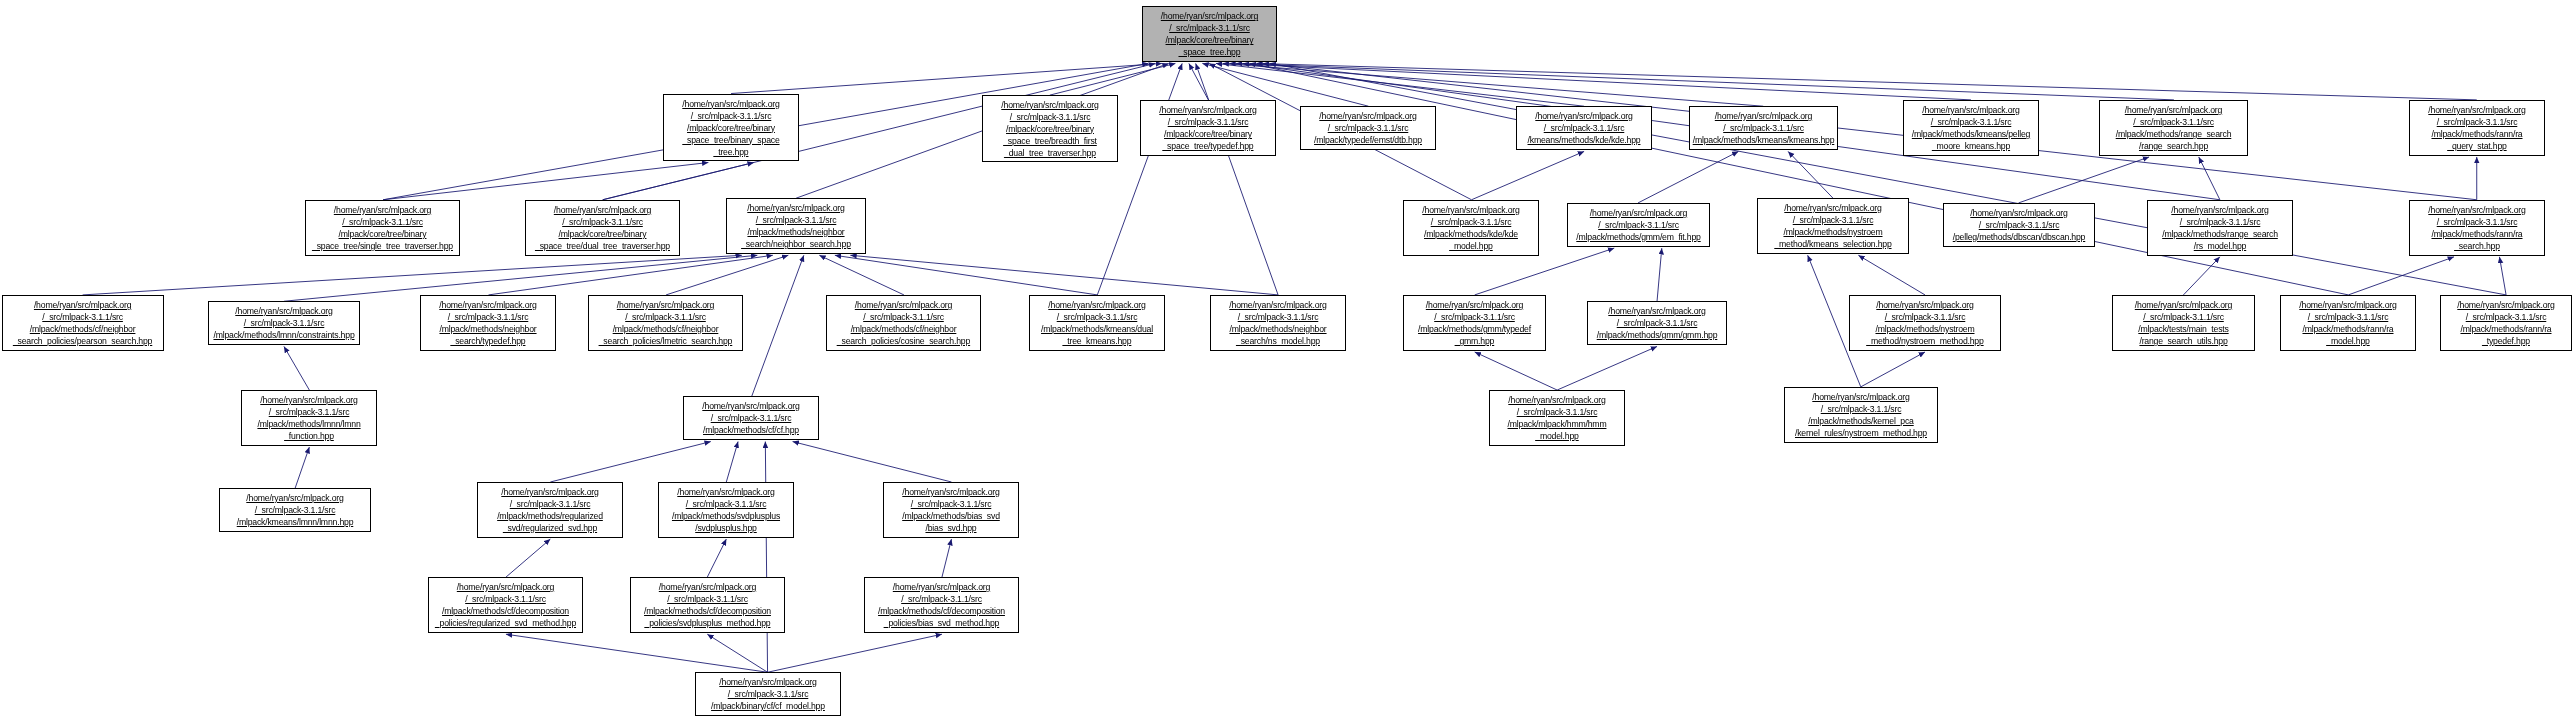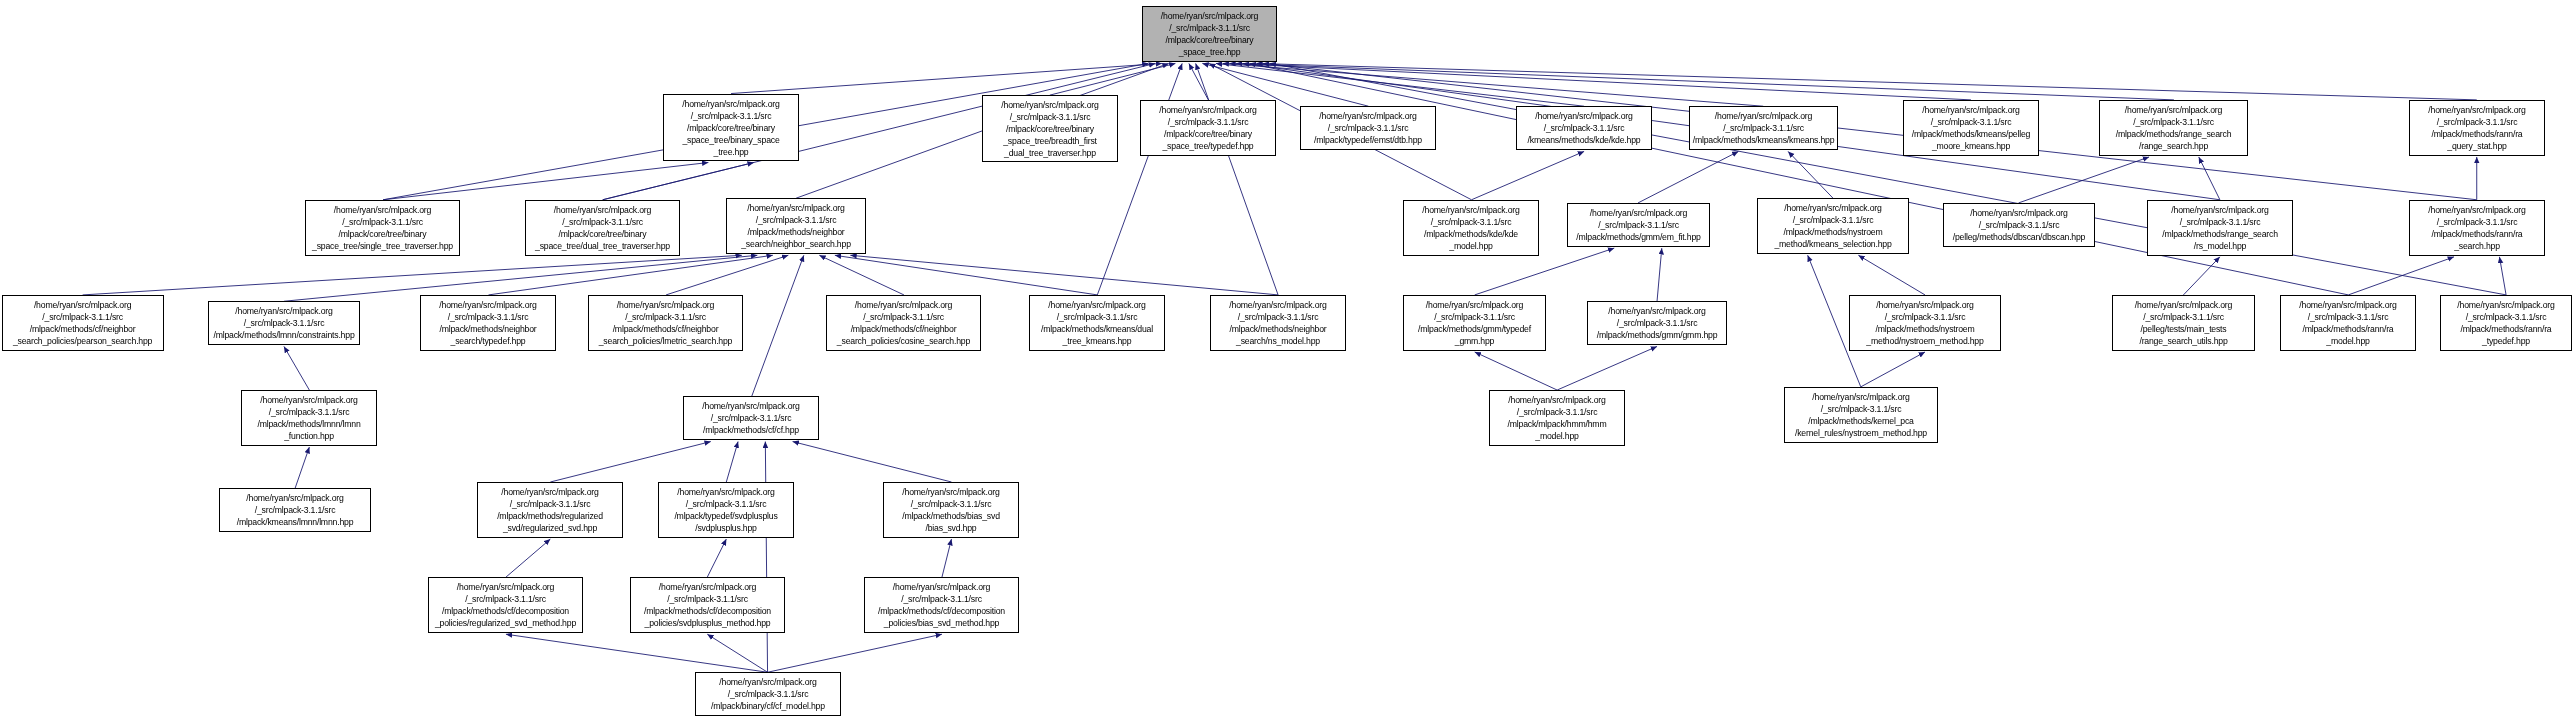--- a/index.html
+++ b/index.html
@@ -38,20 +38,21 @@
     flex-direction: column;
     align-items: center;
     justify-content: center;
     text-align: center;
     font-size: 8.7px;
     line-height: 12px;
     letter-spacing: -0.2px;
     color: #000000;
     white-space: nowrap;
     cursor: pointer;
+    text-decoration: underline;
   }
   .node.root {
     border-width: 1.6px;
   }
   .node span {
     display: block;
   }
 </style>
 </head>
 <body style="background: rgb(255, 255, 255);">
@@ -287,21 +288,21 @@
       </div>
       <div class="node" style="left: 1849px; top: 295px; width: 152px; height: 56px; background: rgb(255, 255, 255); border-color: rgb(0, 0, 0);">
         <span>/home/ryan/src/mlpack.org</span>
         <span>/_src/mlpack-3.1.1/src</span>
         <span>/mlpack/methods/nystroem</span>
         <span>_method/nystroem_method.hpp</span>
       </div>
       <div class="node" style="left: 2112px; top: 295px; width: 143px; height: 56px; background: rgb(255, 255, 255); border-color: rgb(0, 0, 0);">
         <span>/home/ryan/src/mlpack.org</span>
         <span>/_src/mlpack-3.1.1/src</span>
-        <span>/pelleg/tests/main_tests</span>
+        <span>/mlpack/tests/main_tests</span>
         <span>/range_search_utils.hpp</span>
       </div>
       <div class="node" style="left: 2280px; top: 295px; width: 136px; height: 56px; background: rgb(255, 255, 255); border-color: rgb(0, 0, 0);">
         <span>/home/ryan/src/mlpack.org</span>
         <span>/_src/mlpack-3.1.1/src</span>
         <span>/mlpack/methods/rann/ra</span>
         <span>_model.hpp</span>
       </div>
       <div class="node" style="left: 2440px; top: 295px; width: 132px; height: 56px; background: rgb(255, 255, 255); border-color: rgb(0, 0, 0);">
         <span>/home/ryan/src/mlpack.org</span>
@@ -339,21 +340,21 @@
       </div>
       <div class="node" style="left: 477px; top: 482px; width: 146px; height: 56px; background: rgb(255, 255, 255); border-color: rgb(0, 0, 0);">
         <span>/home/ryan/src/mlpack.org</span>
         <span>/_src/mlpack-3.1.1/src</span>
         <span>/mlpack/methods/regularized</span>
         <span>_svd/regularized_svd.hpp</span>
       </div>
       <div class="node" style="left: 658px; top: 482px; width: 136px; height: 56px; background: rgb(255, 255, 255); border-color: rgb(0, 0, 0);">
         <span>/home/ryan/src/mlpack.org</span>
         <span>/_src/mlpack-3.1.1/src</span>
-        <span>/mlpack/typedef/svdplusplus</span>
+        <span>/mlpack/methods/svdplusplus</span>
         <span>/svdplusplus.hpp</span>
       </div>
       <div class="node" style="left: 883px; top: 482px; width: 136px; height: 56px; background: rgb(255, 255, 255); border-color: rgb(0, 0, 0);">
         <span>/home/ryan/src/mlpack.org</span>
         <span>/_src/mlpack-3.1.1/src</span>
         <span>/mlpack/methods/bias_svd</span>
         <span>/bias_svd.hpp</span>
       </div>
       <div class="node" style="left: 428px; top: 577px; width: 155px; height: 56px; background: rgb(255, 255, 255); border-color: rgb(0, 0, 0);">
         <span>/home/ryan/src/mlpack.org</span>

